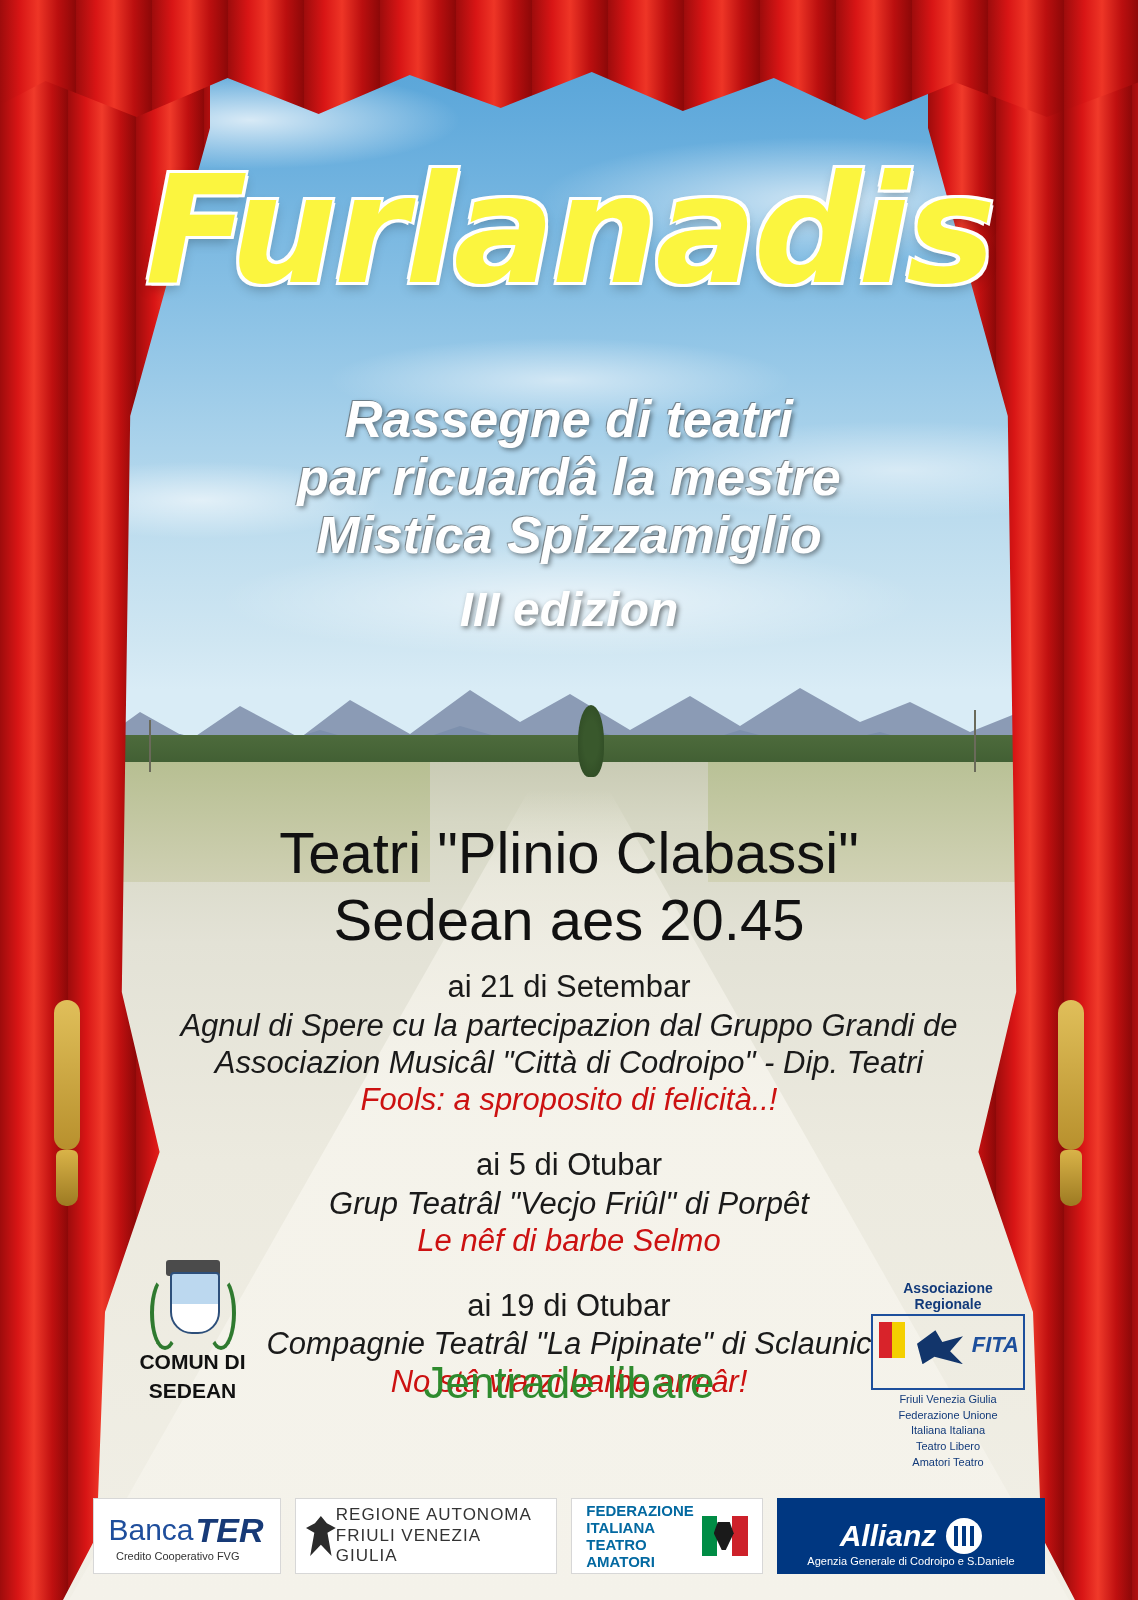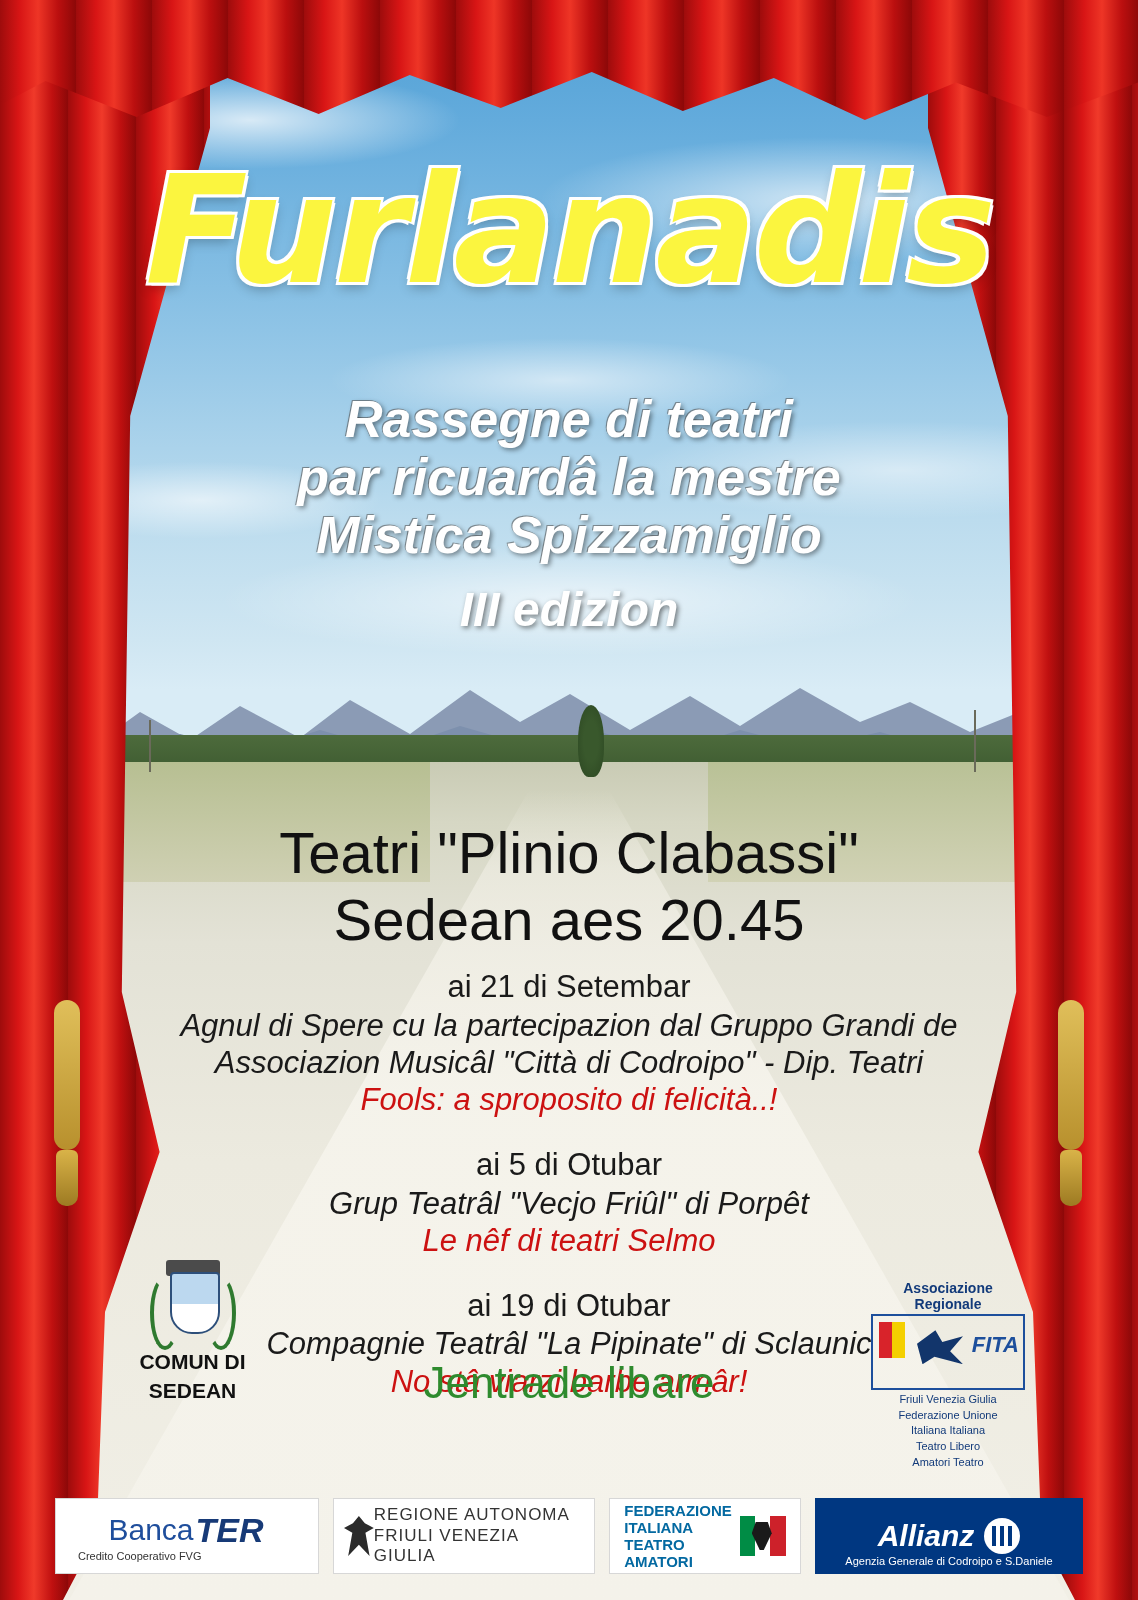--- a/index.html
+++ b/index.html
@@ -375,21 +375,21 @@
   .sponsor {
     background: #ffffff;
     border: 1px solid #d7d7d7;
     height: 76px;
     display: flex;
     align-items: center;
     justify-content: center;
     padding: 0 10px;
     box-sizing: border-box;
   }
-  .sp-banca { width: 264px; flex-direction: column; padding-left: 8px; }
+  .sp-banca { width: 188px; flex-direction: column; padding-left: 8px; }
   .banca-row { display: flex; align-items: center; }
   .banca-word {
     font-family: "Liberation Sans", sans-serif;
     font-size: 30px;
     color: #1f4e9c;
   }
   .ter-word {
     font-family: "Liberation Sans", sans-serif;
     font-weight: bold;
     font-style: italic;
@@ -524,21 +524,21 @@
       <div class="show">
         <div class="date">ai 21 di Setembar</div>
         <div class="company">Agnul di Spere cu la partecipazion dal Gruppo Grandi de</div>
         <div class="company">Associazion Musicâl "Città di Codroipo" - Dip. Teatri</div>
         <div class="play">Fools: a sproposito di felicità..!</div>
       </div>
 
       <div class="show">
         <div class="date">ai 5 di Otubar</div>
         <div class="company">Grup Teatrâl "Vecjo Friûl" di Porpêt</div>
-        <div class="play">Le nêf di teatri Selmo</div>
+        <div class="play">Le nêf di barbe Selmo</div>
       </div>
 
       <div class="show">
         <div class="date">ai 19 di Otubar</div>
         <div class="company">Compagnie Teatrâl "La Pipinate" di Sclaunic</div>
         <div class="play">No stâ viarzi barbe armâr!</div>
       </div>
 
     </div>
 

